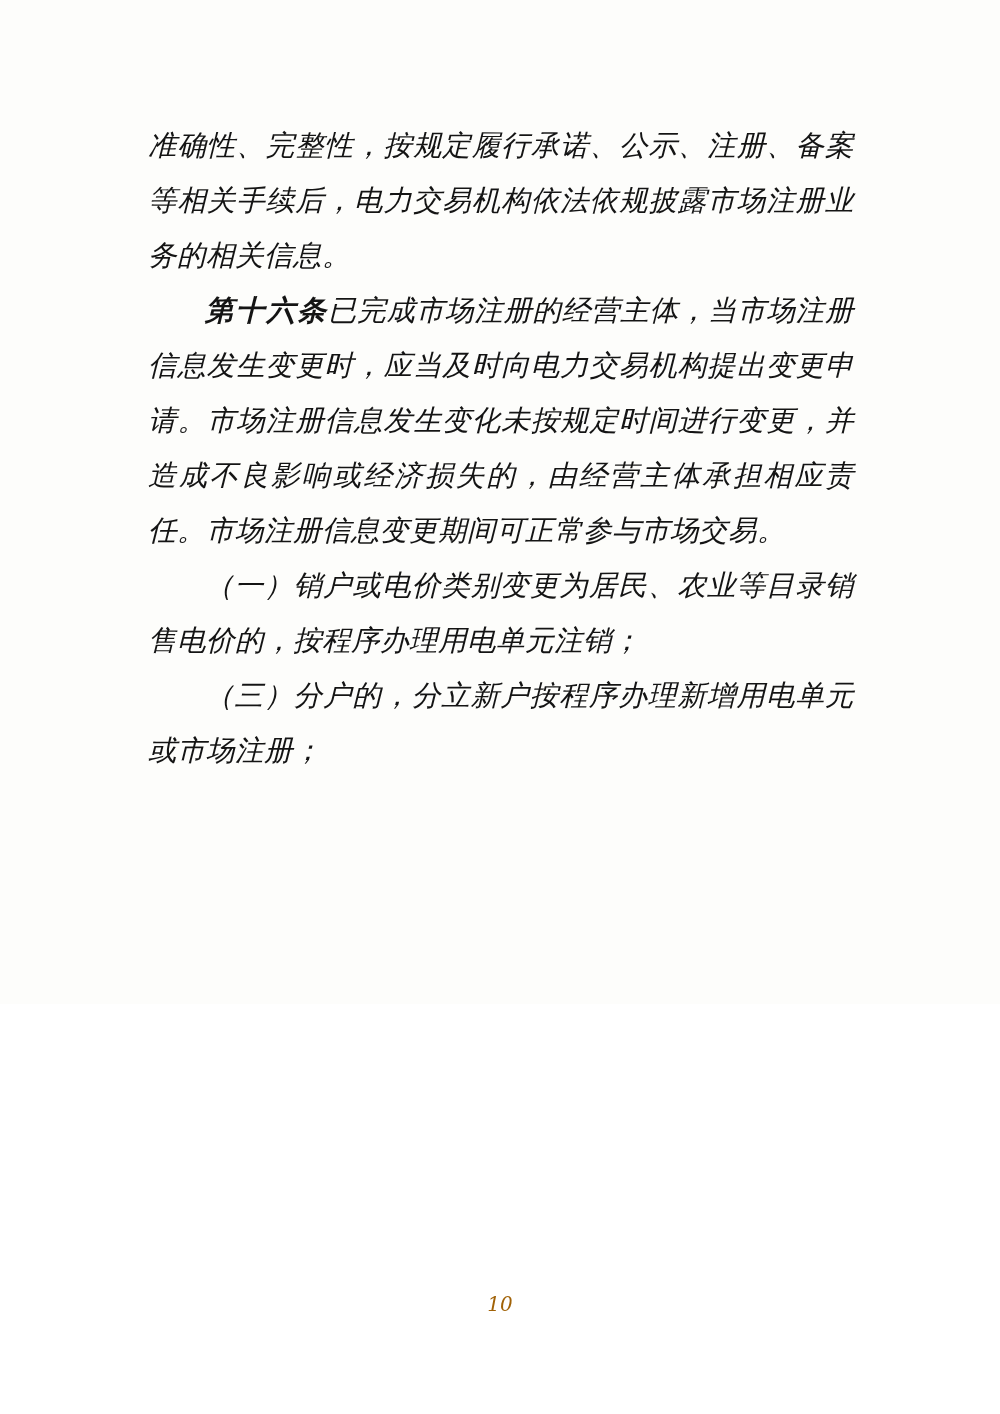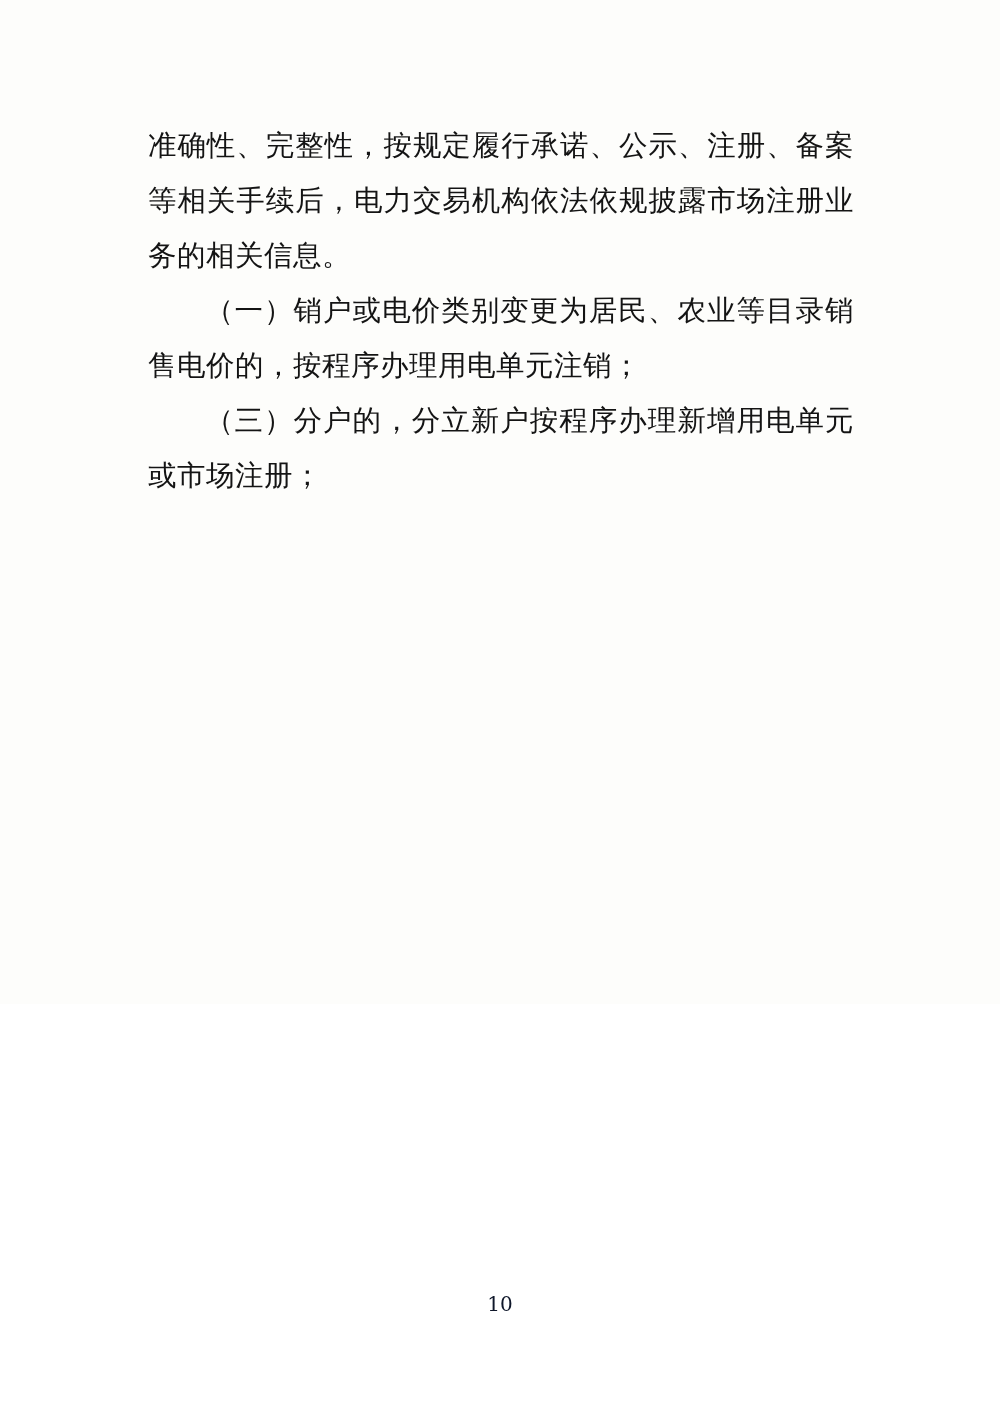--- a/index.html
+++ b/index.html
@@ -12,20 +12,21 @@
     background: #ffffff;
     font-family: "DejaVu Serif", "Liberation Serif", serif;
     color: #111111;
     overflow: hidden;
   }
   .page {
     position: relative;
     width: 1000px;
     height: 1004px;
     background: #fdfdfb;
+    font-style: italic;
   }
   .content {
     position: absolute;
     left: 148px;
     top: 118px;
     width: 706px;
   }
   .para {
     font-size: 28.5px;
     line-height: 55px;
@@ -43,34 +44,37 @@
     font-weight: bold;
     letter-spacing: 2px;
   }
   .page-number {
     position: absolute;
     left: 0;
     right: 0;
     top: 1292px;
     text-align: center;
     font-size: 20px;
-    color: #0f172a;
+    color: #a16207;
     font-family: "DejaVu Serif", "Liberation Serif", serif;
   }
 </style>
 </head>
 <body>
 
 <div class="page">
   <div class="content">
 
     <p class="para">
       <span>准确性、完整性，按规定履行承诺、公示、注册、备案等相关手续后，电力交易机构依法依规披露市场注册业务的相关信息。</span>
     </p>
 
+    <p class="para indent">
+      <span class="article-label">第十六条</span><span>已完成市场注册的经营主体，当市场注册信息发生变更时，应当及时向电力交易机构提出变更申请。市场注册信息发生变化未按规定时间进行变更，并造成不良影响或经济损失的，由经营主体承担相应责任。市场注册信息变更期间可正常参与市场交易。</span>
+    </p>
 
 
 
     <p class="para indent">
       <span>（一）销户或电价类别变更为居民、农业等目录销售电价的，按程序办理用电单元注销；</span>
     </p>
 
 
     <p class="para indent">
       <span>（三）分户的，分立新户按程序办理新增用电单元或市场注册；</span>

